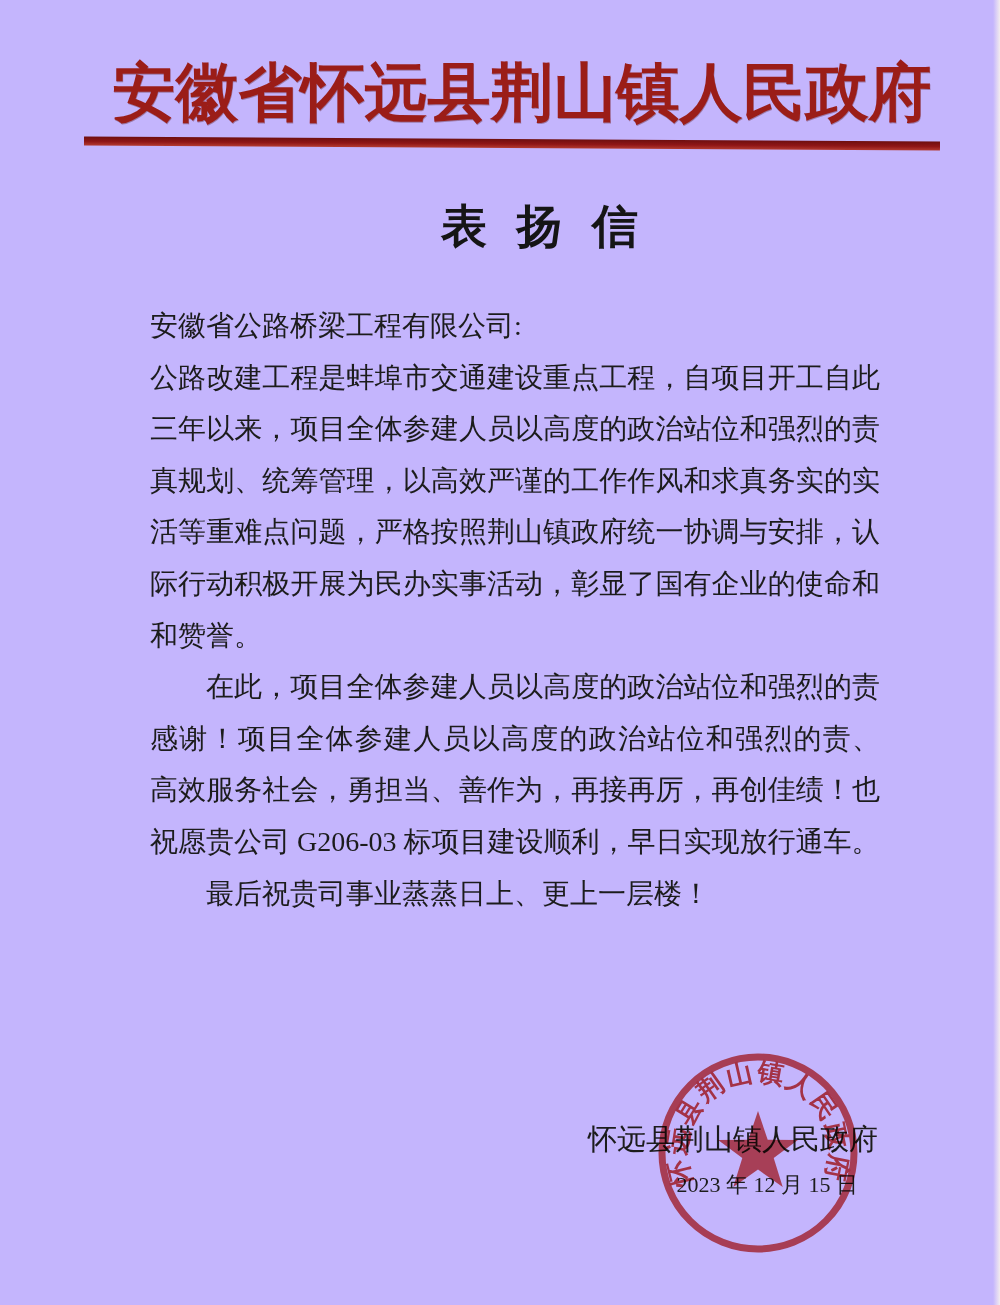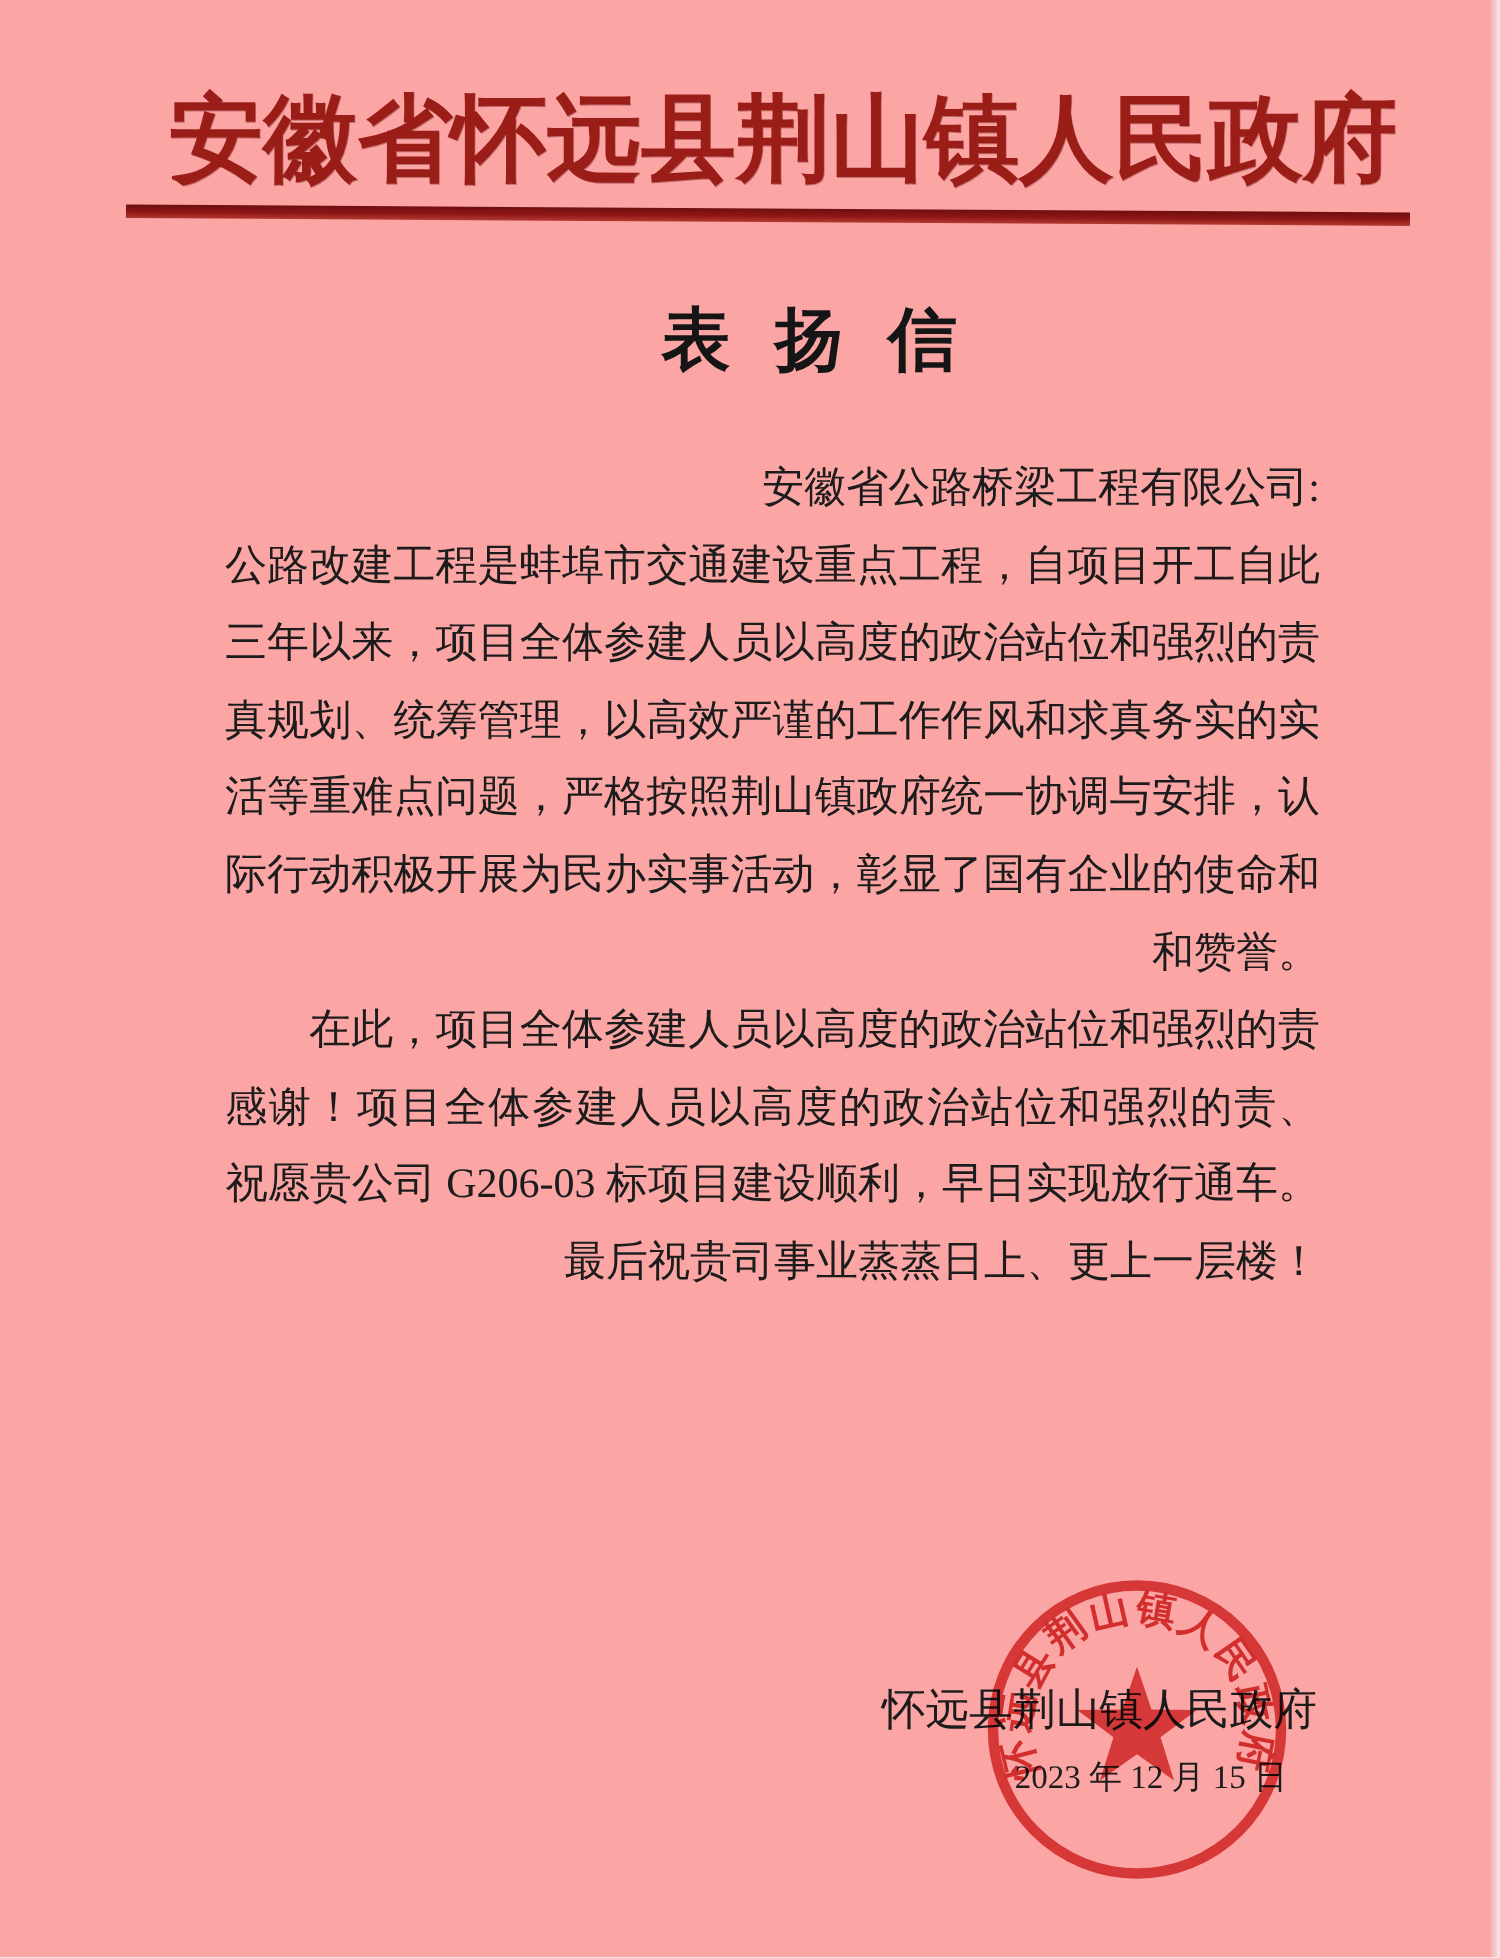--- a/index.html
+++ b/index.html
@@ -1,20 +1,20 @@
 <!DOCTYPE html>
 <html><head>
 <meta charset="utf-8">
 <style>
   html, body { margin: 0; padding: 0; background: #ffffff; }
   .page {
     position: relative;
     width: 1000px;
     height: 1305px;
-    background: #fca5a5;
+    background: #c4b5fd;
     overflow: hidden;
     font-family: "Liberation Serif", "DejaVu Serif", serif;
     color: var(--ink, #1f1f1f);
   }
   .page-edge-right {
     position: absolute; top: 0; right: 0; width: 7px; height: 100%;
     background: linear-gradient(to right, rgba(240,230,233,0), #f3ecee);
   }
   .gov-header {
     position: absolute;
@@ -46,21 +46,21 @@
     white-space: nowrap;
   }
   .letter-body {
     position: absolute;
     top: 300px; left: 150px;
     width: 730px;
     font-size: 28px;
     line-height: 51.6px;
     color: #1c1c1c;
   }
-  .line { text-align: right; }
+  .line { text-align: left; }
   .line.fill {
     text-align: justify;
     text-align-last: justify;
     text-justify: inter-character;
   }
   .line.indent { text-indent: 2em; }
   .signature-name {
     position: absolute;
     top: 1120px; right: 122px;
     font-size: 29px;
@@ -103,20 +103,21 @@
     <div class="line">安徽省公路桥梁工程有限公司:</div>
 
       <div class="line fill">公路改建工程是蚌埠市交通建设重点工程，自项目开工自此</div>
       <div class="line fill">三年以来，项目全体参建人员以高度的政治站位和强烈的责</div>
       <div class="line fill">真规划、统筹管理，以高效严谨的工作作风和求真务实的实</div>
       <div class="line fill">活等重难点问题，严格按照荆山镇政府统一协调与安排，认</div>
       <div class="line fill">际行动积极开展为民办实事活动，彰显了国有企业的使命和</div>
       <div class="line">和赞誉。</div>
       <div class="line indent fill">在此，项目全体参建人员以高度的政治站位和强烈的责</div>
       <div class="line fill">感谢！项目全体参建人员以高度的政治站位和强烈的责、</div>
+      <div class="line fill">高效服务社会，勇担当、善作为，再接再厉，再创佳绩！也</div>
       <div class="line">祝愿贵公司 G206-03 标项目建设顺利，早日实现放行通车。</div>
       <div class="line indent">最后祝贵司事业蒸蒸日上、更上一层楼！</div>
     </div>
 
   <div class="signature-name">怀远县荆山镇人民政府</div>
 
   <div class="signature-date">2023 年 12 月 15 日</div>
 
   <svg class="stamp" viewBox="0 0 220 220" xmlns="http://www.w3.org/2000/svg">
     <circle cx="110" cy="110" r="96" fill="none" stroke="#cf2c2c" stroke-width="7" opacity="0.92"></circle>

